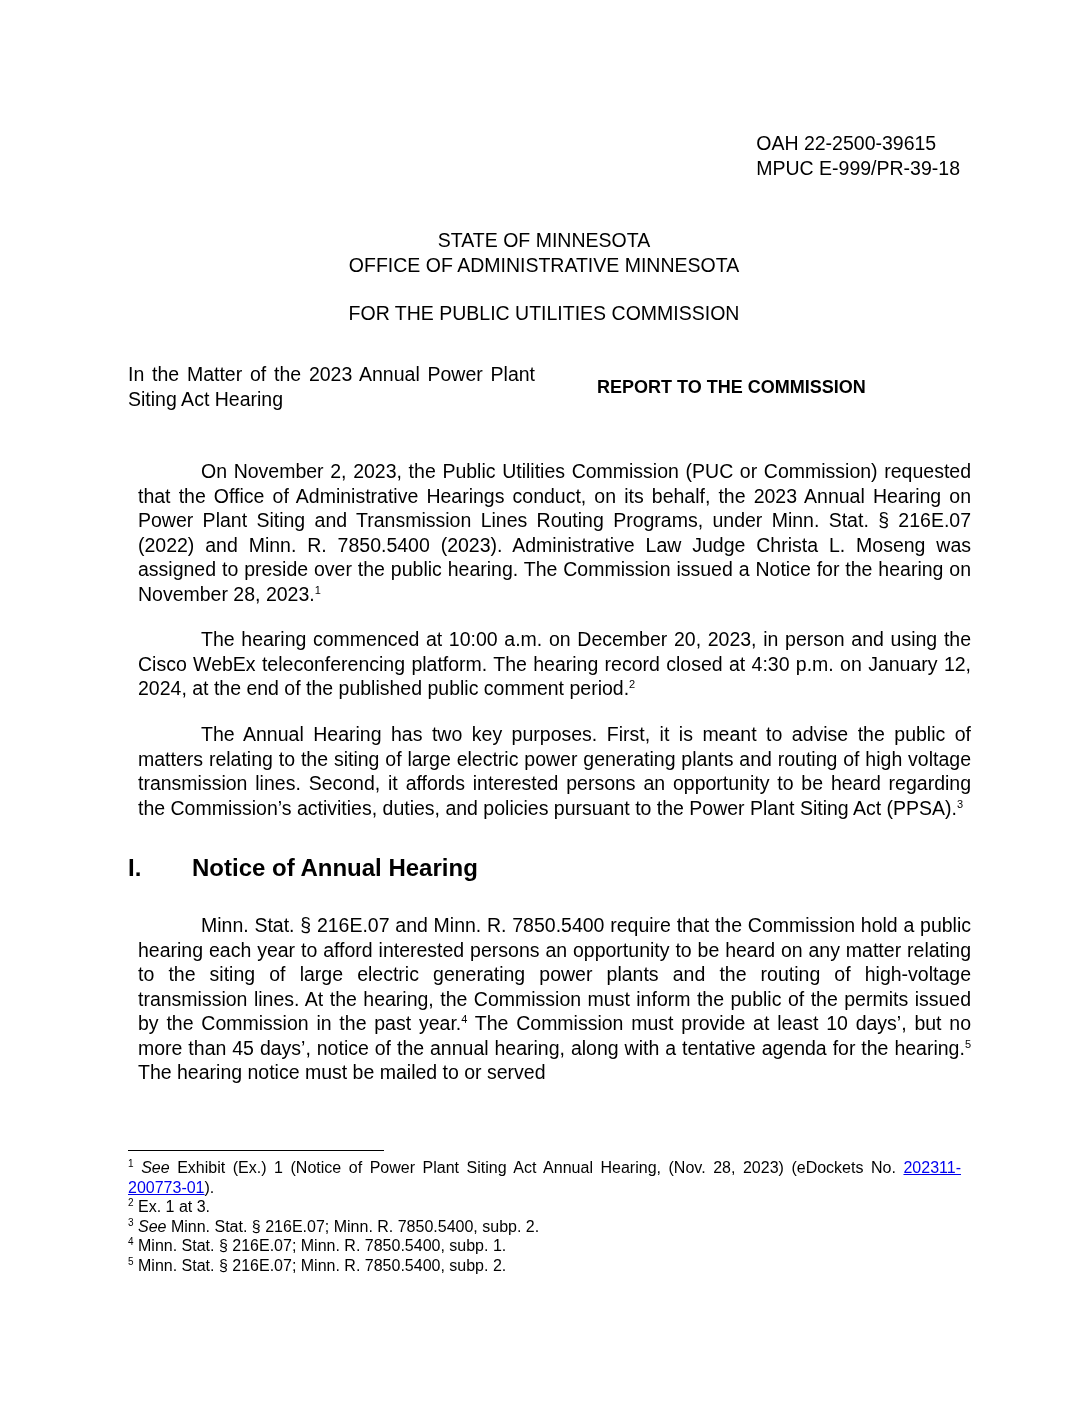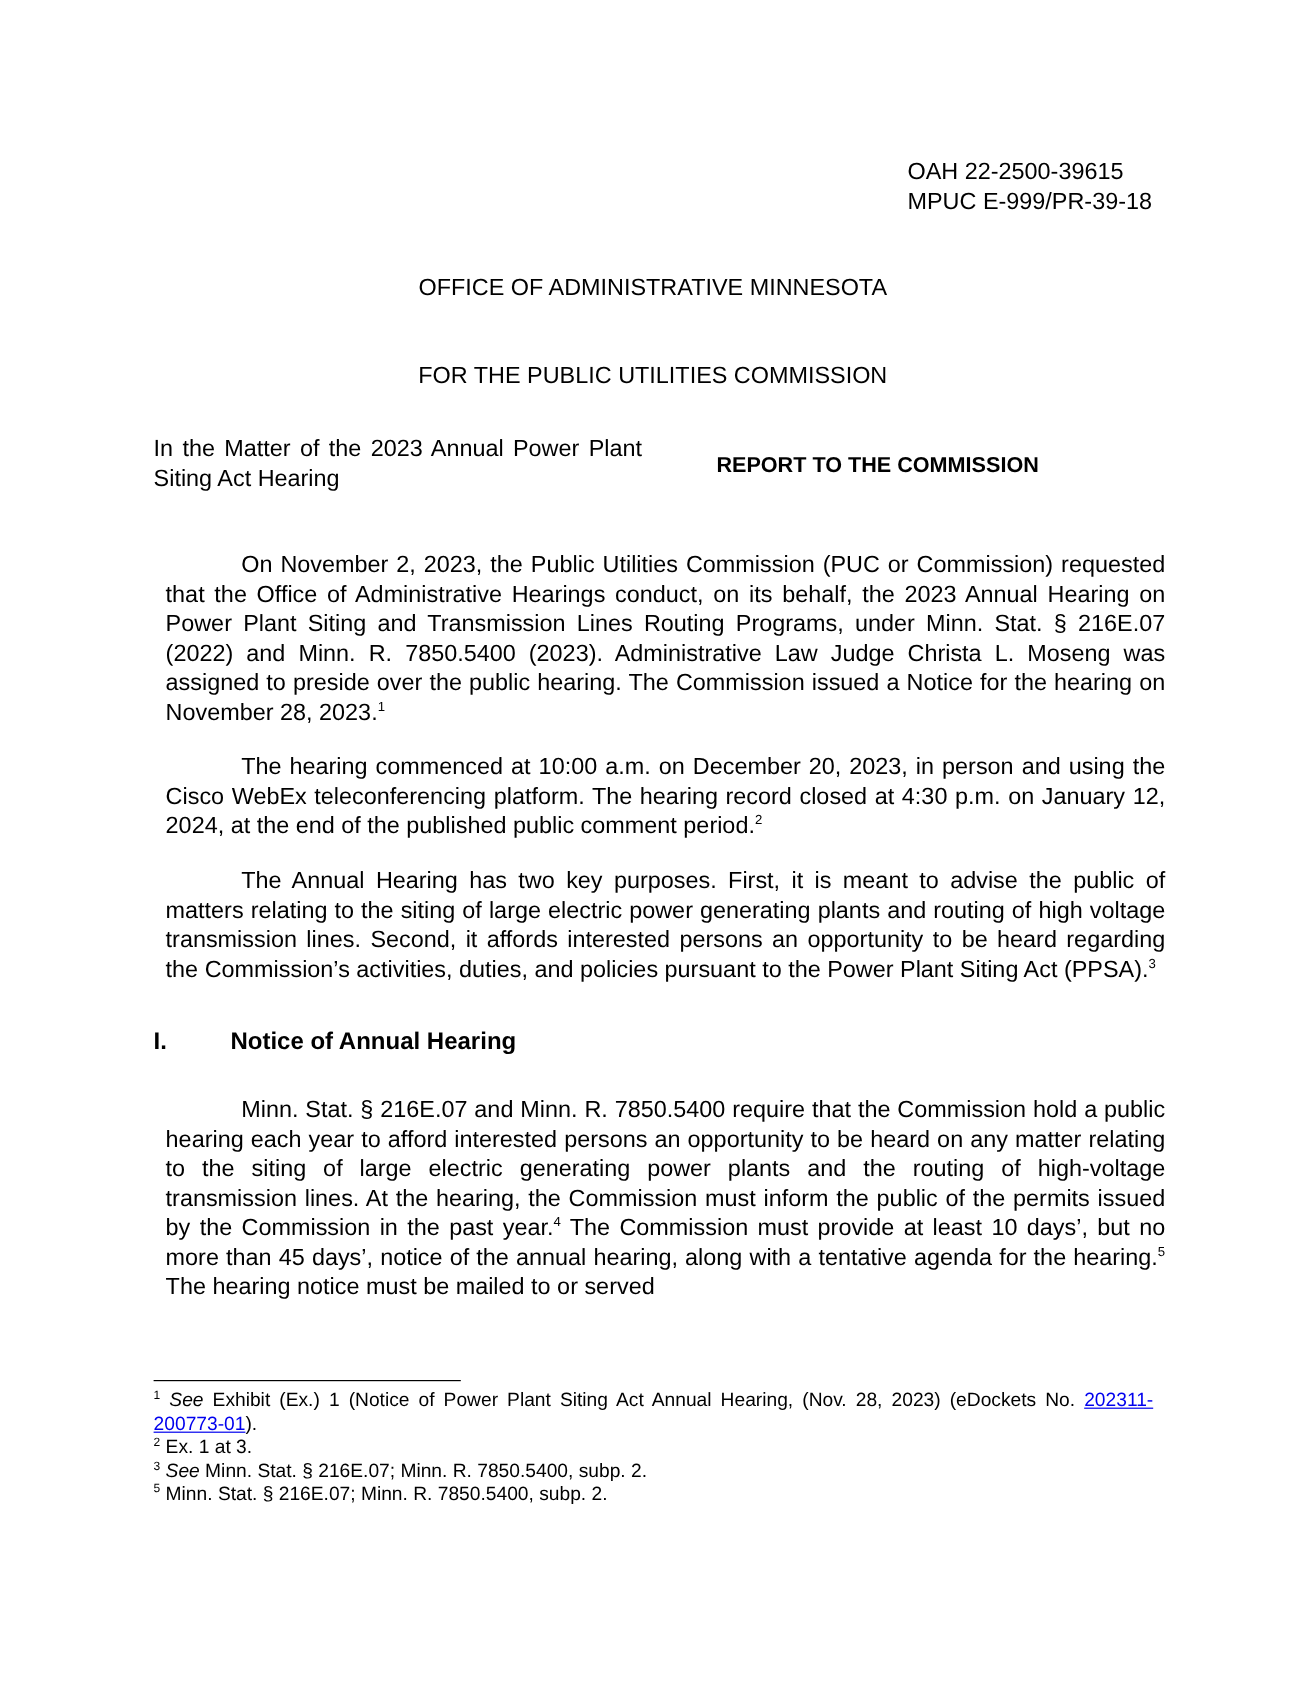--- a/index.html
+++ b/index.html
@@ -25,21 +25,21 @@
     position: absolute; left: 128px; width: 833px;
     font-size: 19.5px; line-height: 24.5px; text-align: justify;
     margin: 10px;
   }
   .para .indent { display: inline-block; width: 63px; }
   .para sup, .fn sup { font-size: 11px; line-height: 0; vertical-align: super; }
   .p1 { top: 449px; }
   .p2 { top: 617px; }
   .p3 { top: 712px; }
   .heading {
-    position: absolute; left: 128px; top: 856px; font-size: 20px; line-height: 24.5px; font-weight: bold;
+    position: absolute; left: 128px; top: 856px; font-size: 24px; line-height: 24.5px; font-weight: bold;
   }
   .heading .num { display: inline-block; width: 64px; }
   .p4 { top: 903px; }
   .fn-rule {
     position: absolute; left: 128px; top: 1150px; width: 256px; height: 0;
     border-top: 1px solid #000;
   }
   .footnotes {
     position: absolute; left: 128px; top: 1158px; width: 833px;
     font-size: 16px; line-height: 19.5px;
@@ -51,20 +51,21 @@
 </style>
 </head>
 <body>
 
 <div class="docket">
   <div>OAH 22-2500-39615</div>
   <div>MPUC E-999/PR-39-18</div>
 </div>
 
 <div class="center-block cb1">
+  <div>STATE OF MINNESOTA</div>
   <div>OFFICE OF ADMINISTRATIVE MINNESOTA</div>
 </div>
 <div class="center-block cb2">FOR THE PUBLIC UTILITIES COMMISSION</div>
 
 <div class="caption-left">In the Matter of the 2023 Annual Power Plant Siting Act Hearing</div>
 <div class="caption-right">REPORT TO THE COMMISSION</div>
 
 <p class="para p1"><span class="indent"></span><span>On November 2, 2023, the Public Utilities Commission (PUC or Commission) requested that the Office of Administrative Hearings conduct, on its behalf, the 2023 Annual Hearing on Power Plant Siting and Transmission Lines Routing Programs, under Minn. Stat. § 216E.07 (2022) and Minn. R. 7850.5400 (2023). Administrative Law Judge Christa L. Moseng was assigned to preside over the public hearing. The Commission issued a Notice for the hearing on November 28, 2023.</span><sup>1</sup></p>
 
 <p class="para p2"><span class="indent"></span><span>The hearing commenced at 10:00 a.m. on December 20, 2023, in person and using the Cisco WebEx teleconferencing platform. The hearing record closed at 4:30 p.m. on January 12, 2024, at the end of the published public comment period.</span><sup>2</sup></p>
@@ -74,14 +75,15 @@
 <div class="heading"><span class="num">I.</span><span>Notice of Annual Hearing</span></div>
 
 <p class="para p4"><span class="indent"></span><span>Minn. Stat. § 216E.07 and Minn. R. 7850.5400 require that the Commission hold a public hearing each year to afford interested persons an opportunity to be heard on any matter relating to the siting of large electric generating power plants and the routing of high-voltage transmission lines. At the hearing, the Commission must inform the public of the permits issued by the Commission in the past year.</span><sup>4</sup><span> The Commission must provide at least 10 days’, but no more than 45 days’, notice of the annual hearing, along with a tentative agenda for the hearing.</span><sup>5</sup><span> The hearing notice must be mailed to or served</span></p>
 
 <div class="fn-rule"></div>
 
 <div class="footnotes">
   <p class="fn"><sup>1</sup> <em>See</em><span> Exhibit (Ex.) 1 (Notice of Power Plant Siting Act Annual Hearing, (Nov. 28, 2023) (eDockets No. </span><a href="#">202311-200773-01</a><span>).</span></p>
   <p class="fn"><sup>2</sup><span> Ex. 1 at 3.</span></p>
   <p class="fn"><sup>3</sup> <em>See</em><span> Minn. Stat. § 216E.07; Minn. R. 7850.5400, subp. 2.</span></p>
+  <p class="fn"><sup>4</sup><span> Minn. Stat. § 216E.07; Minn. R. 7850.5400, subp. 1.</span></p>
   <p class="fn"><sup>5</sup><span> Minn. Stat. § 216E.07; Minn. R. 7850.5400, subp. 2.</span></p>
 </div>
 
 </body></html>

